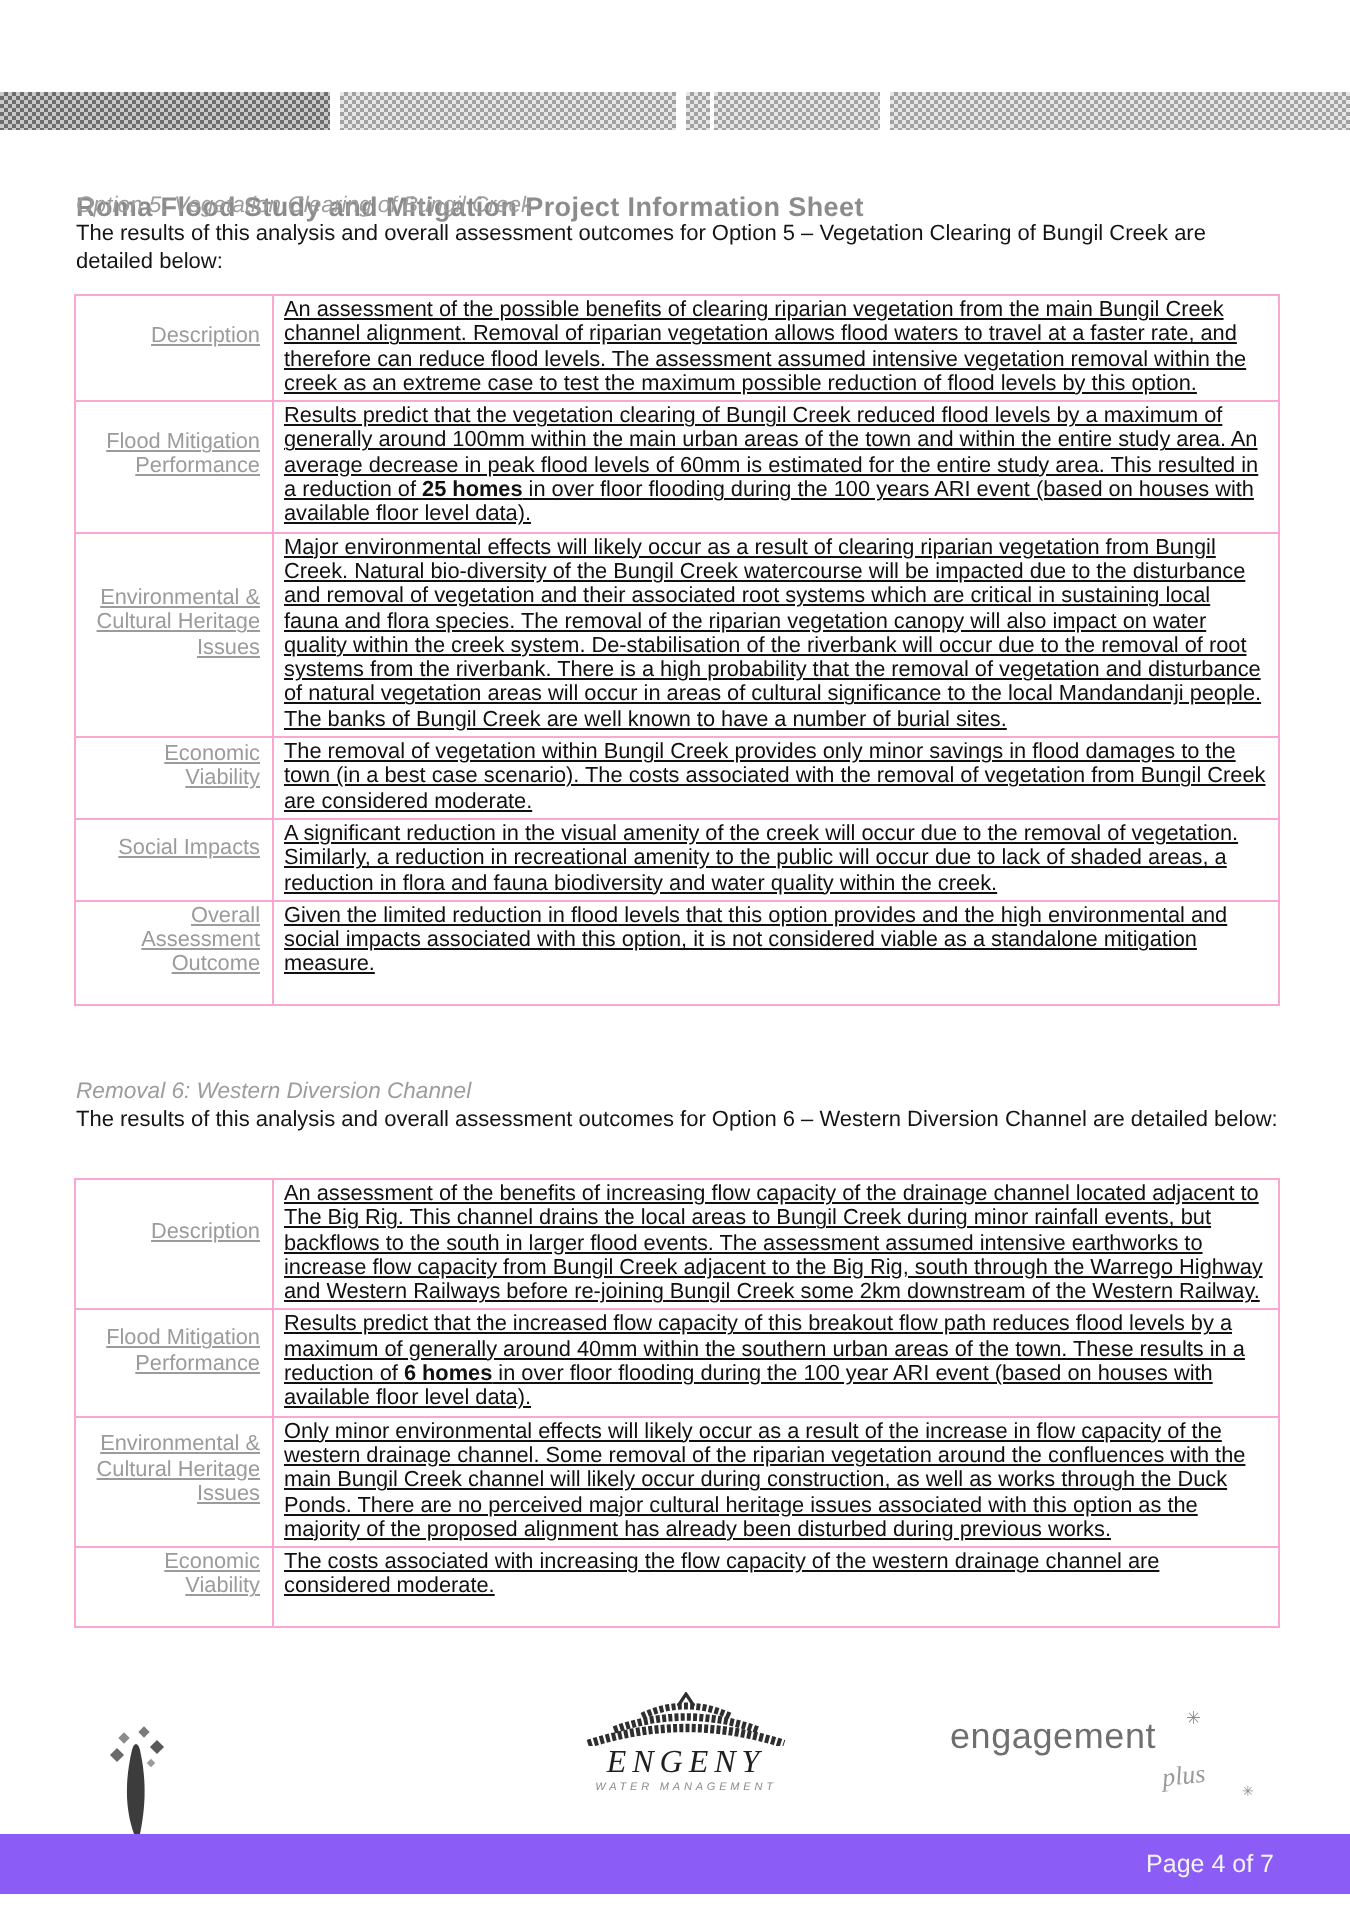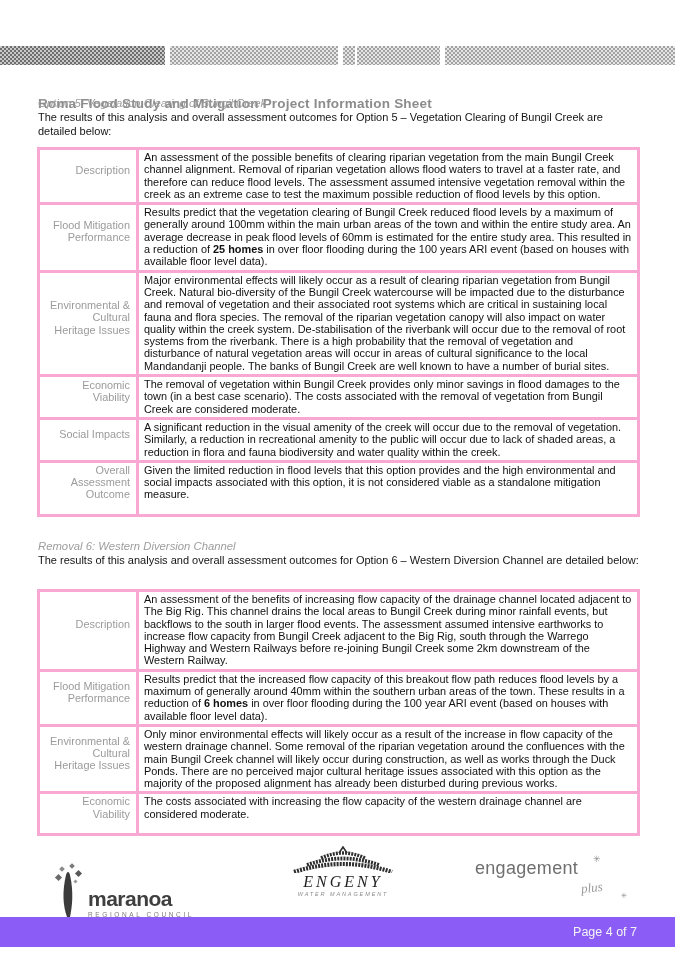--- a/index.html
+++ b/index.html
@@ -34,21 +34,21 @@
               color:#8c8c8c; letter-spacing:.2px;margin-top:24px; }
   .opt-heading{ position:absolute; left:38px; font-size:11.3px; font-style:italic; color:#9d9d9d; }
   .opt-heading.h1{ top:97px; } .opt-heading.h2{ top:540px; }
   .intro{ position:absolute; left:38px; width:602px; font-size:11px; line-height:13.6px; color:#141414; }
   .intro.i1{ top:111px; } .intro.i2{ top:554px; }
 
   
   table.opt-table{ position:absolute; left:37px; width:603px; border-collapse:collapse;
                    border:1.5px solid #161616; table-layout:fixed; }
   table.t1{ top:147px; } table.t2{ top:589px; }
-  .opt-table td{ border:3px solid #f9a8d4; font-size:10.9px; line-height:12.3px; vertical-align:middle; }
+  .opt-table td{ border:1px solid #f9a8d4; font-size:10.9px; line-height:12.3px; vertical-align:middle;text-decoration:underline; }
   td.lbl{ width:99px; color:#9b9b9b; text-align:right; padding:1px 6px 13px 10px; }
   td.val{ color:#101010; padding:1px 5px 2px 5px; vertical-align:top; }
   td.val b, td.val .b{ font-weight:bold; }
 
   
   .logo{ position:absolute; }
   .logo-maranoa{ left:53px; top:862px; display:flex; align-items:flex-end; }
   .maranoa-name{ font-size:21px; font-weight:bold; color:#3f3f3f; letter-spacing:-.5px; line-height:20px; }
   .maranoa-tagline{ font-size:6.5px; letter-spacing:2.6px; color:#7d7d7d; margin-top:2px; }
 
@@ -148,24 +148,20 @@
 
 <div class="logo logo-maranoa">
   <svg width="30" height="56" viewBox="0 0 30 56">
     <path d="M14 55 C10 44 9 30 13 13 C14 9 16 9 17 13 C21 31 19 45 17 55 Z" fill="#3c3c3c"></path>
     <rect x="3" y="13" width="5" height="5" transform="rotate(45 5.5 15.5)" fill="#6a6a6a"></rect>
     <rect x="7" y="5" width="4" height="4" transform="rotate(45 9 7)" fill="#8b8b8b"></rect>
     <rect x="17" y="2" width="4" height="4" transform="rotate(45 19 4)" fill="#7a7a7a"></rect>
     <rect x="23" y="9" width="5" height="5" transform="rotate(45 25.5 11.5)" fill="#595959"></rect>
     <rect x="21" y="18" width="3" height="3" transform="rotate(45 22.5 19.5)" fill="#9a9a9a"></rect>
   </svg>
-  <div class="maranoa-text" style="margin-left:5px;">
-    <div class="maranoa-name">maranoa</div>
-    <div class="maranoa-tagline">REGIONAL COUNCIL</div>
-  </div>
 </div>
 
 <div class="logo logo-engeny">
   <svg width="104" height="27" viewBox="0 0 104 27" style="display:block;margin:0 auto;">
     <path d="M48 7 L52 1 L56 7" fill="none" stroke="#2e2e2e" stroke-width="1.6"></path>
     <path d="M30 12 Q52 2 74 12" fill="none" stroke="#2e2e2e" stroke-width="3.4" stroke-dasharray="2 1.1"></path>
     <path d="M16 19 Q52 6 88 19" fill="none" stroke="#2e2e2e" stroke-width="3.8" stroke-dasharray="2 1.1"></path>
     <path d="M3 26  Q52 10 101 26" fill="none" stroke="#2e2e2e" stroke-width="4.2" stroke-dasharray="2 1.1"></path>
   </svg>
   <div class="engeny-name">ENGENY</div>

